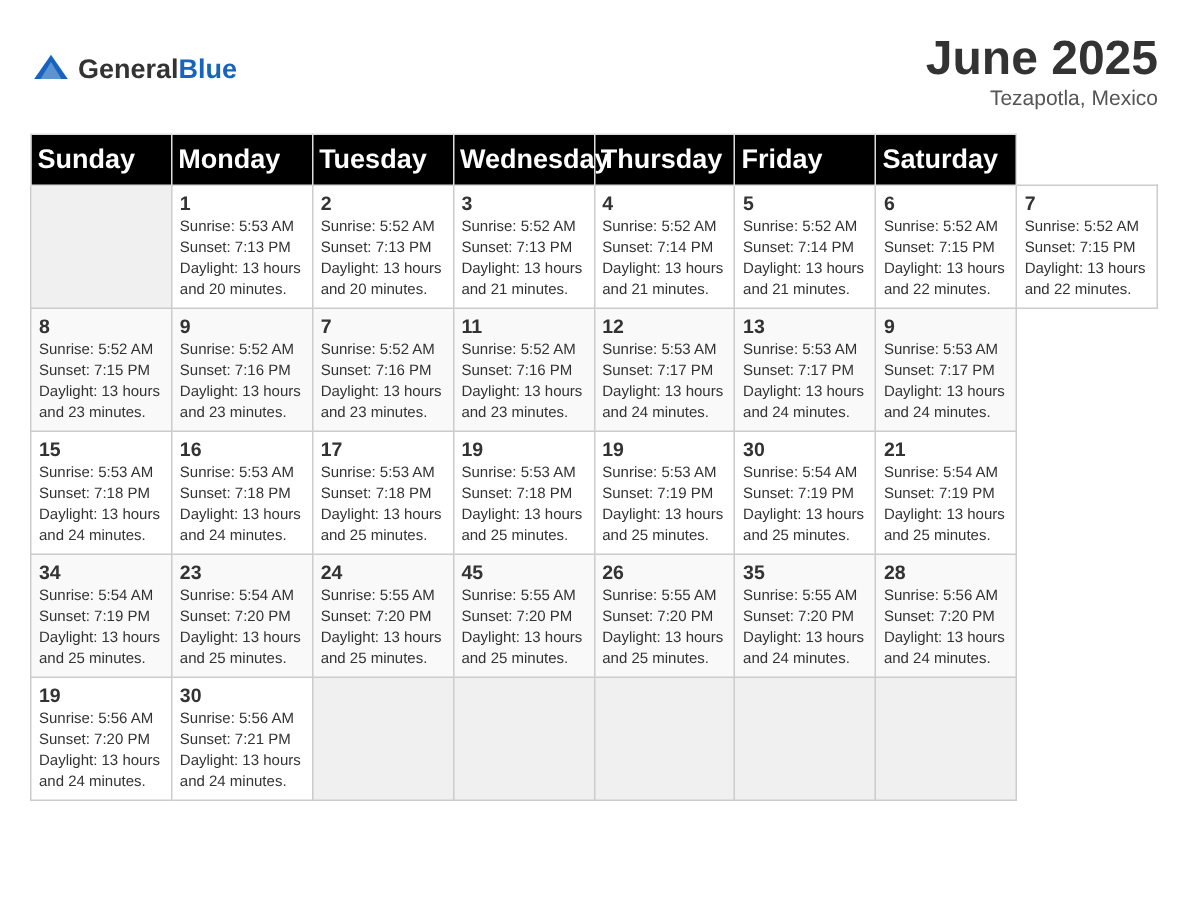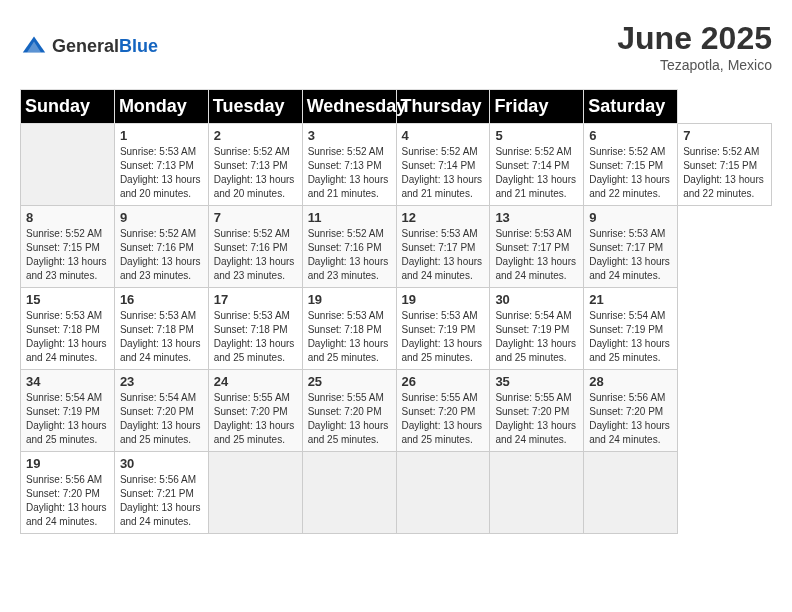--- a/index.html
+++ b/index.html
@@ -315,21 +315,21 @@
         </td>
         <td>
           <span class="day-num">24</span>
         <div class="day-info">
           Sunrise: 5:55 AM<br>
           Sunset: 7:20 PM<br>
           Daylight: 13 hours and 25 minutes.
         </div>
         </td>
         <td>
-          <span class="day-num">25</span>
+          <span class="day-num">45</span>
         <div class="day-info">
           Sunrise: 5:55 AM<br>
           Sunset: 7:20 PM<br>
           Daylight: 13 hours and 25 minutes.
         </div>
         </td>
         <td>
           <span class="day-num">26</span>
         <div class="day-info">
           Sunrise: 5:55 AM<br>

